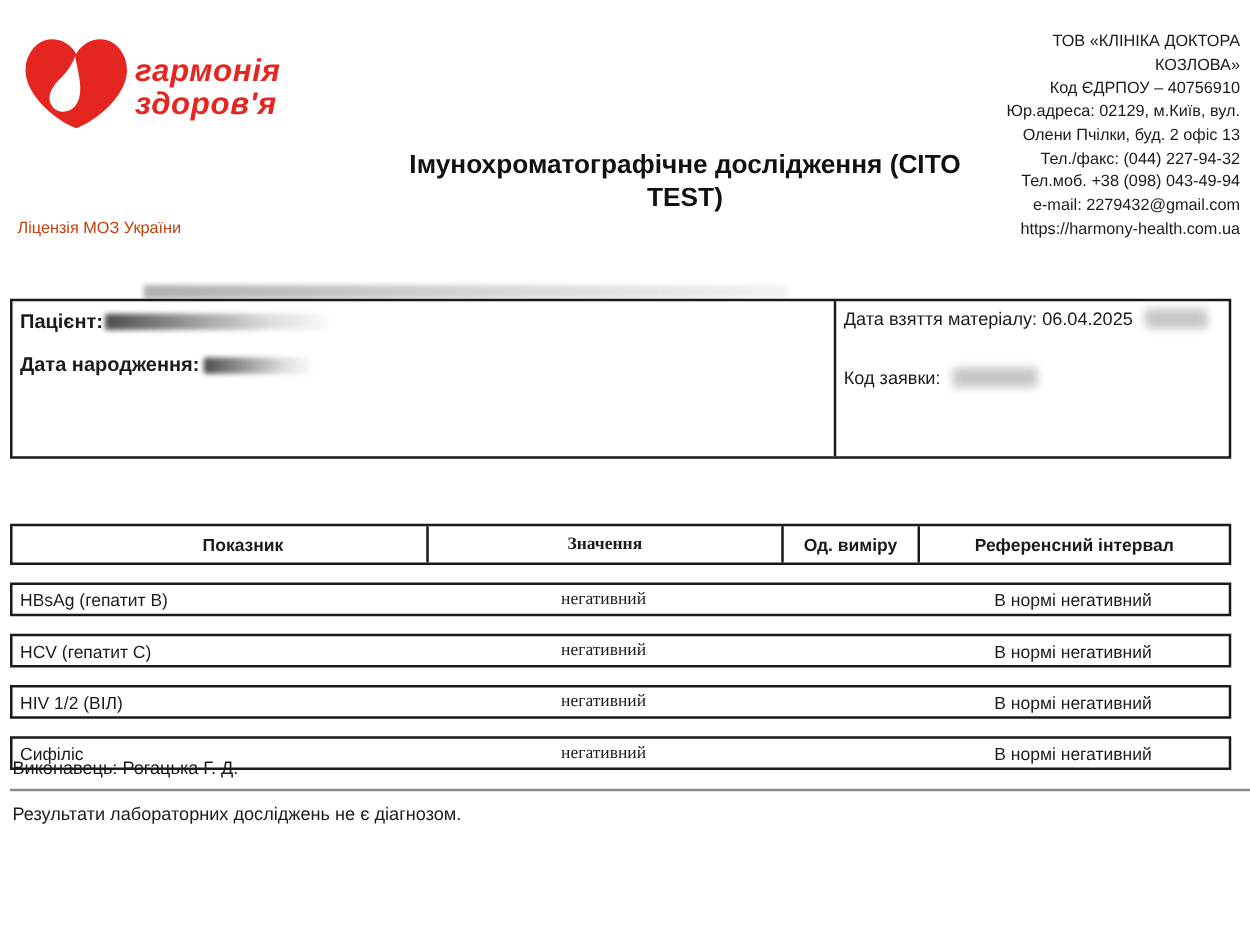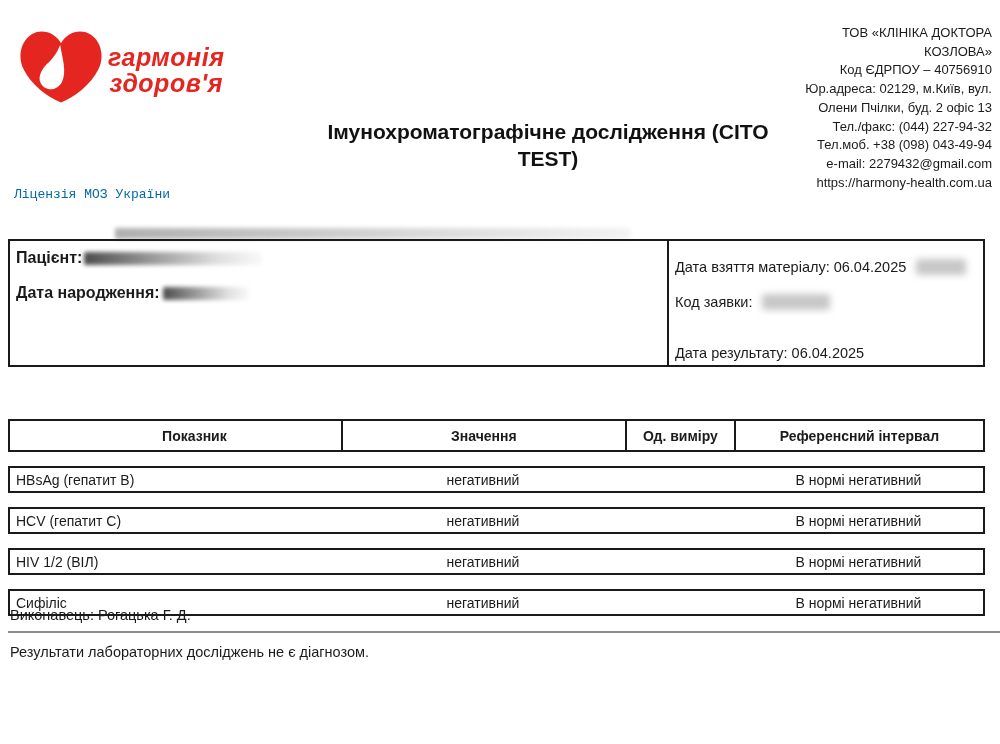--- a/index.html
+++ b/index.html
@@ -2,25 +2,25 @@
 <html><head>
 <meta charset="utf-8">
 <style>
   html,body{margin:0;padding:0;background:#ffffff;}
   .page{
     position:relative;width:1000px;height:744px;background:#ffffff;
     font-family:"Liberation Sans","DejaVu Sans",sans-serif;color:#1b1b1b;
     overflow:hidden;
   }
   
-  .logo{position:absolute;left:18px;top:28px;display:flex;align-items:flex-start;text-align:center;}
+  .logo{position:absolute;left:18px;top:28px;display:flex;align-items:flex-start;}
   .logo svg{width:86px;height:78px;display:block;}
   .logo-text{margin-left:4px;margin-top:16px;font-style:italic;font-weight:bold;
     font-size:25px;line-height:26px;color:#e52620;letter-spacing:0.5px;}
-  .license{position:absolute;left:14px;top:187px;font-size:13px;color:#0369a1;font-family:Liberation Mono, monospace;}
+  .license{position:absolute;left:14px;top:174px;font-size:13px;color:#c2410c;}
   .doc-title{position:absolute;left:282px;top:102px;width:500px;text-align:center;
     font-size:21px;line-height:27px;font-weight:bold;color:#111;}
   .clinic-info{position:absolute;right:8px;top:24px;text-align:right;
     font-size:13px;line-height:18.7px;color:#1b1b1b;}
   
   .info-box{position:absolute;left:8px;top:239px;width:977px;height:128px;
     border:2px solid #1a1a1a;box-sizing:border-box;}
   .info-left{position:absolute;left:0;top:0;bottom:0;width:657px;}
   .info-right{position:absolute;left:657px;top:0;bottom:0;right:0;
     border-left:2px solid #1a1a1a;}
@@ -40,21 +40,21 @@
     filter:blur(2px);}
   
   .rtable{position:absolute;left:8px;top:419px;width:977px;font-size:14px;}
   .t-head{display:flex;height:33px;border:2px solid #1a1a1a;box-sizing:border-box;}
   .t-head .hc{display:flex;align-items:center;justify-content:center;
     font-weight:bold;box-sizing:border-box;border-left:2px solid #1a1a1a;}
   .t-head .hc:first-child{border-left:none;padding-left:38px;}
   .t-row{display:flex;align-items:center;height:27px;margin-top:14px;
     border:2px solid #1a1a1a;box-sizing:border-box;}
   .c1{width:34%;box-sizing:border-box;padding-left:6px;text-align:left;}
-  .c2{width:29.2%;box-sizing:border-box;text-align:center;}
+  .c2{width:29.2%;box-sizing:border-box;text-align:center;font-family:Liberation Serif, serif;}
   .c3{width:11.2%;box-sizing:border-box;text-align:center;}
   .c4{width:25.6%;box-sizing:border-box;text-align:center;}
   
   .executor{position:absolute;left:10px;top:607px;font-size:14.5px;}
   .rule{position:absolute;left:8px;top:631px;width:992px;height:0;
     border:none;border-top:2px solid #8d8d8d;margin:0;}
   .disclaimer{position:absolute;left:10px;top:644px;font-size:14.5px;}
 </style>
 </head>
 <body>
@@ -93,28 +93,25 @@
   <div class="info-box">
     <div class="info-left">
       <div class="info-line" style="top:8px;">
         <span class="lbl-bold">Пацієнт:</span><span class="smudge smudge-name"></span>
       </div>
       <div class="info-line" style="top:43px;">
         <span class="lbl-bold">Дата народження:</span><span class="smudge smudge-birth"></span>
       </div>
     </div>
     <div class="info-right">
-      <div class="info-line" style="top:6px;margin-top:12px;">
+      <div class="info-line" style="top:6px;">
         <span>Дата взяття матеріалу: 06.04.2025</span><span class="blurbox blur-time"></span>
       </div>
       <div class="info-line" style="top:53px;">
         <span>Код заявки:</span><span class="blurbox blur-code"></span>
-      </div>
-      <div class="info-line" style="top:104px;">
-        <span>Дата результату: 06.04.2025</span>
       </div>
     </div>
   </div>
 
   <div class="rtable">
     <div class="t-head">
       <div class="hc c1">Показник</div>
       <div class="hc c2">Значення</div>
       <div class="hc c3">Од. виміру</div>
       <div class="hc c4">Референсний інтервал</div>

